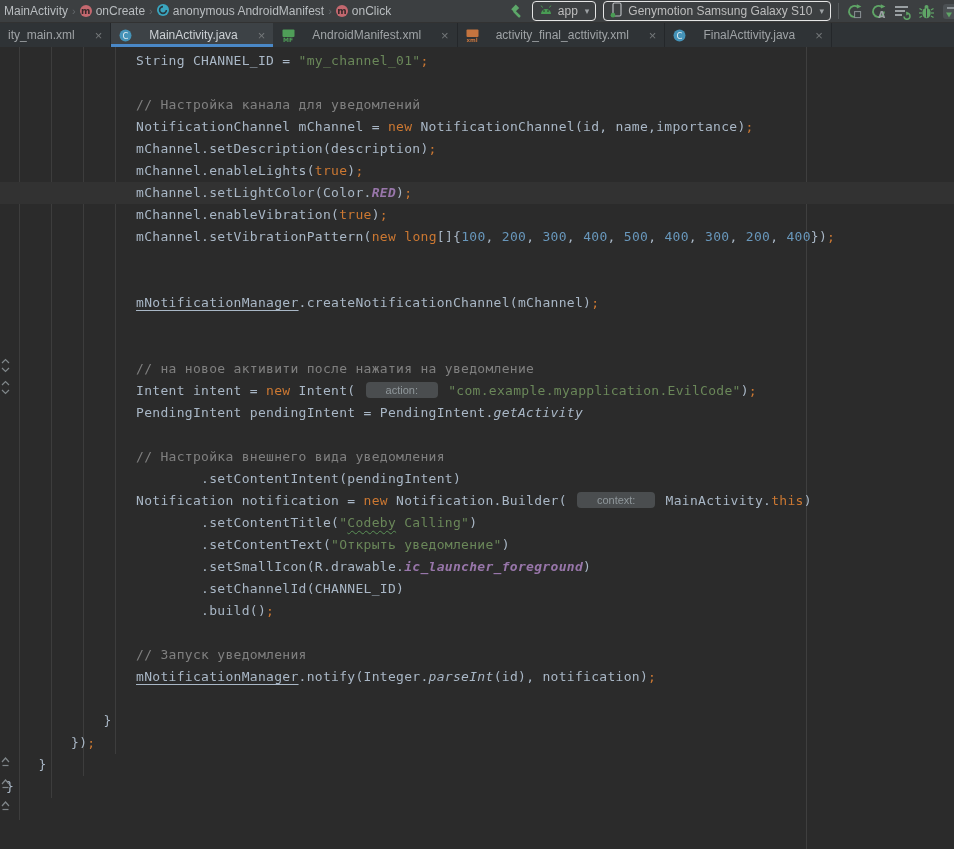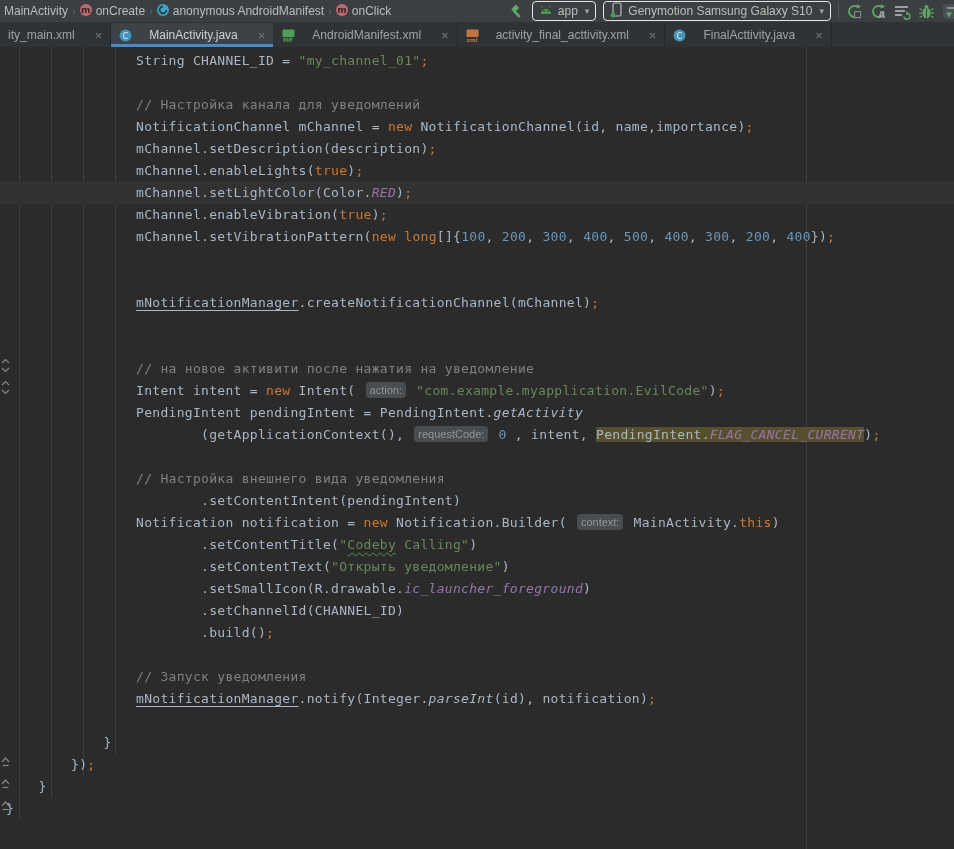--- a/index.html
+++ b/index.html
@@ -2,21 +2,21 @@
 <html><head>
 <meta charset="utf-8">
 <style>
   html,body{margin:0;padding:0;background:#2b2b2b;}
   .app{position:relative;width:954px;height:849px;overflow:hidden;background:#2b2b2b;
        font-family:"Liberation Sans",sans-serif;}
   
   .navbar{height:22px;background:#3c3f41;border-bottom:1px solid #323232;
           display:flex;align-items:center;font-size:12px;color:#b9bdc0;overflow:hidden;}
   .crumbs{display:flex;align-items:center;padding-left:4px;white-space:nowrap;flex:0 0 auto;}
-  .crumb{display:flex;gap:4px;cursor:default;}
+  .crumb{display:flex;align-items:center;gap:4px;cursor:default;}
   .crumb-sep{color:#63686b;margin:0 4px;font-size:11px;}
   .m-ic{width:12px;height:12px;border-radius:50%;background:#c4686f;color:#35282a;
         font:700 9px/12px "DejaVu Sans",sans-serif;text-align:center;display:inline-block;}
   .runbar{display:flex;align-items:center;margin-left:auto;gap:7px;padding-right:0;margin-right:-5px;}
   .combo{display:flex;align-items:center;gap:5px;border:1px solid #e5e5e5;border-radius:4px;
          height:18px;padding:0 6px;color:#bdbdbd;white-space:nowrap;}
   .combo .arr{color:#9da2a5;font-size:9px;margin-left:2px;}
   .vsep{width:1px;height:16px;background:#55595b;}
   .act{width:17px;height:17px;display:inline-flex;align-items:center;justify-content:center;}
   
@@ -37,29 +37,29 @@
         font-family:"DejaVu Sans Mono",monospace;font-size:13px;line-height:22px;
         letter-spacing:.3px;color:#a9b7c6;}
   .line{white-space:pre;height:22px;padding-left:6px;}
   .line.caret{background:#323232;}
   .st-d{color:#a9b7c6;}
   .st-k{color:#cc7832;}
   .st-s{color:#6a8759;}
   .st-n{color:#6897bb;}
   .st-c{color:#808080;}
   .st-m{color:#cc7832;}
-  .st-f{color:#9876aa;font-style:italic;}
+  .st-f{color:#9876aa;font-style:italic;font-weight:bold;}
   .st-fh{color:#9876aa;font-style:italic;background:#56502f;}
   .st-dh{color:#a9b7c6;background:#56502f;}
   .st-u{color:#a9b7c6;text-decoration:underline;text-underline-offset:3px;text-decoration-thickness:1px;}
   .st-i{color:#a9b7c6;font-style:italic;}
   .st-sw{color:#6a8759;text-decoration:underline wavy #5b9157;text-decoration-thickness:1px;text-underline-offset:3px;}
   .st-h{display:inline-block;background:#4a4d4f;color:#8f979b;
         font:11px/14px "Liberation Sans",sans-serif;border-radius:4px;
-        padding:1px 4px;margin:0 2px;letter-spacing:0;vertical-align:1px;}
+        padding:1px 20px;margin:0 2px;letter-spacing:0;vertical-align:1px;}
 </style>
 </head>
 <body>
 
 <div class="app">
 
   <div class="navbar">
     <div class="crumbs" id="crumbs">
         <span class="crumb">
           <span>MainActivity</span>
@@ -261,21 +261,20 @@
         <div class="line"><span>                </span><span class="st-d">mChannel.enableVibration(</span><span class="st-k">true</span><span class="st-d">)</span><span class="st-m">;</span></div>
         <div class="line"><span>                </span><span class="st-d">mChannel.setVibrationPattern(</span><span class="st-k">new</span><span class="st-d"> </span><span class="st-k">long</span><span class="st-d">[]{</span><span class="st-n">100</span><span class="st-d">, </span><span class="st-n">200</span><span class="st-d">, </span><span class="st-n">300</span><span class="st-d">, </span><span class="st-n">400</span><span class="st-d">, </span><span class="st-n">500</span><span class="st-d">, </span><span class="st-n">400</span><span class="st-d">, </span><span class="st-n">300</span><span class="st-d">, </span><span class="st-n">200</span><span class="st-d">, </span><span class="st-n">400</span><span class="st-d">})</span><span class="st-m">;</span></div>
         <div class="line"><span></span></div>
         <div class="line"><span>                </span></div>
         <div class="line"><span>                </span><span class="st-u">mNotificationManager</span><span class="st-d">.createNotificationChannel(mChannel)</span><span class="st-m">;</span></div>
         <div class="line"><span></span></div>
         <div class="line"><span>                </span></div>
         <div class="line"><span>                </span><span class="st-c">// на новое активити после нажатия на уведомление</span></div>
         <div class="line"><span>                </span><span class="st-d">Intent intent = </span><span class="st-k">new</span><span class="st-d"> Intent( </span><span class="st-h">action:</span><span class="st-d"> </span><span class="st-s">"com.example.myapplication.EvilCode"</span><span class="st-d">)</span><span class="st-m">;</span></div>
         <div class="line"><span>                </span><span class="st-d">PendingIntent pendingIntent = PendingIntent.</span><span class="st-i">getActivity</span></div>
-        <div class="line"><span>                        </span><span class="st-d">(getApplicationContext(), </span><span class="st-h">requestCode:</span><span class="st-d"> </span><span class="st-n">0</span><span class="st-d"> , intent, </span><span class="st-dh">PendingIntent.</span><span class="st-fh">FLAG_CANCEL_CURRENT</span><span class="st-d">)</span><span class="st-m">;</span></div>
         <div class="line"><span></span></div>
         <div class="line"><span>                </span><span class="st-c">// Настройка внешнего вида уведомления</span></div>
         <div class="line"><span>                        </span><span class="st-d">.setContentIntent(pendingIntent)</span></div>
         <div class="line"><span>                </span><span class="st-d">Notification notification = </span><span class="st-k">new</span><span class="st-d"> Notification.Builder( </span><span class="st-h">context:</span><span class="st-d"> MainActivity.</span><span class="st-k">this</span><span class="st-d">)</span></div>
         <div class="line"><span>                        </span><span class="st-d">.setContentTitle(</span><span class="st-s">"</span><span class="st-sw">Codeby</span><span class="st-s"> Calling"</span><span class="st-d">)</span></div>
         <div class="line"><span>                        </span><span class="st-d">.setContentText(</span><span class="st-s">"Открыть уведомление"</span><span class="st-d">)</span></div>
         <div class="line"><span>                        </span><span class="st-d">.setSmallIcon(R.drawable.</span><span class="st-f">ic_launcher_foreground</span><span class="st-d">)</span></div>
         <div class="line"><span>                        </span><span class="st-d">.setChannelId(CHANNEL_ID)</span></div>
         <div class="line"><span>                        </span><span class="st-d">.build()</span><span class="st-m">;</span></div>
         <div class="line"><span></span></div>

